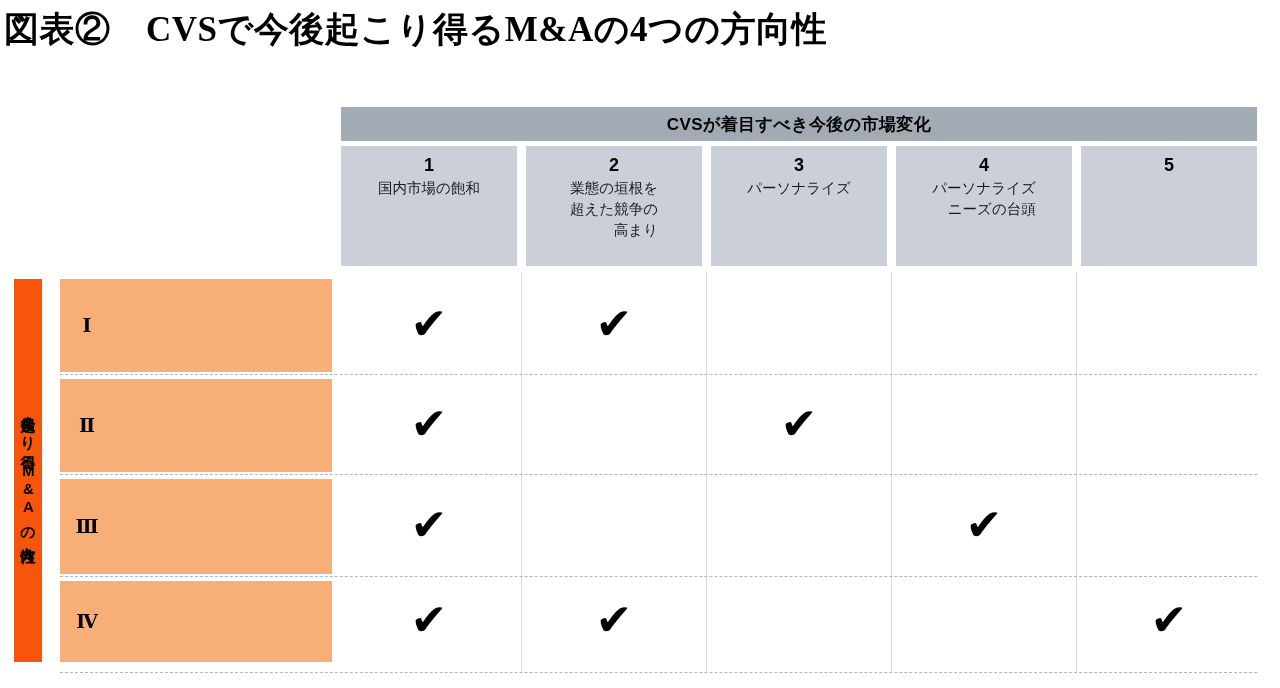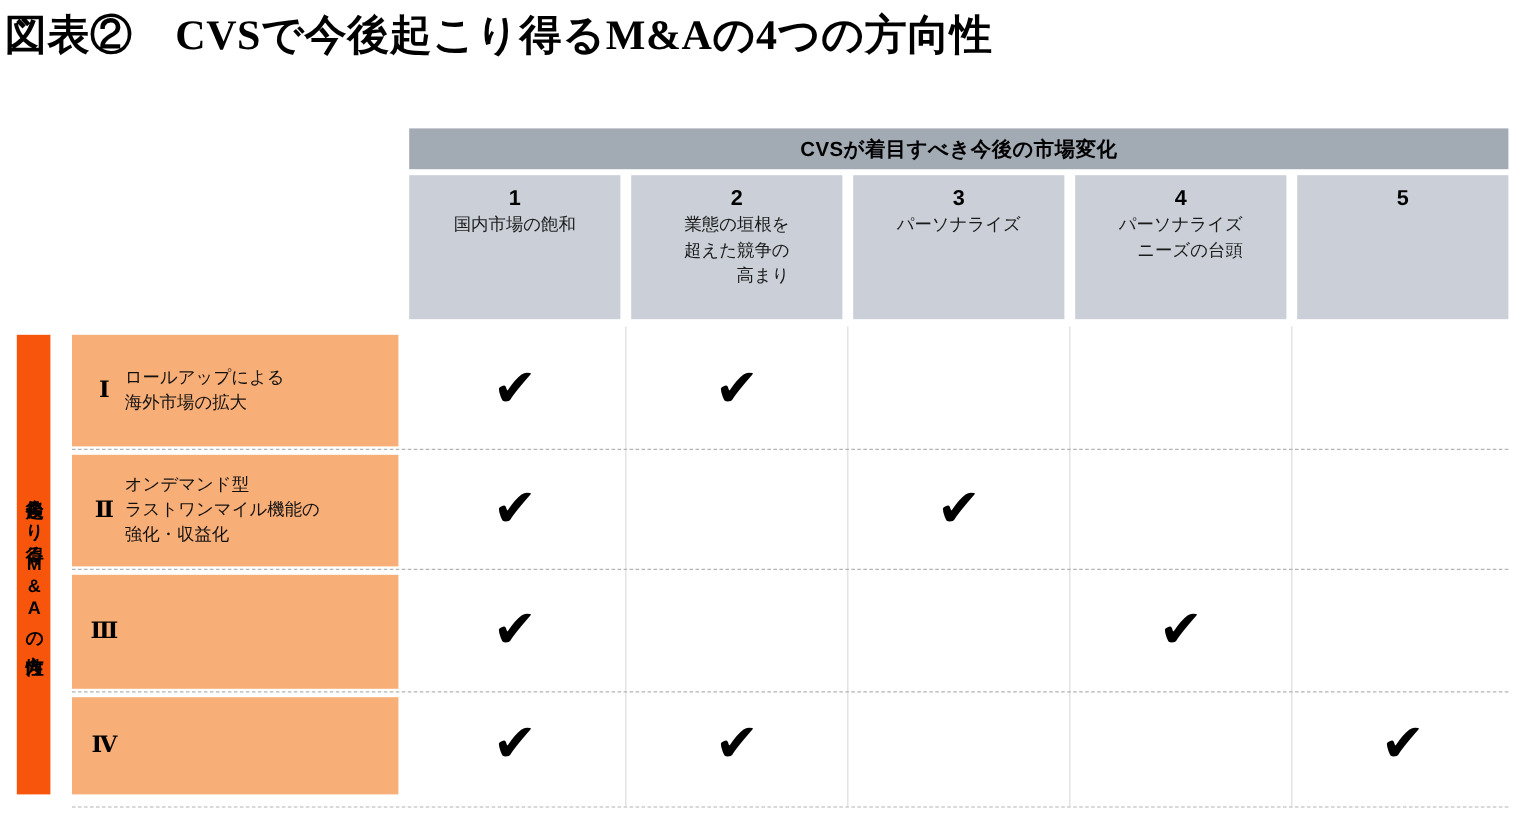--- a/index.html
+++ b/index.html
@@ -198,28 +198,23 @@
       </div>
     </div>
 
   <div id="spine">
     <div id="spine-label">今後起こり得るM&amp;Aの方向性</div>
   </div>
 
   <div id="row-headers">
       <div class="row-head" style="top: 279px; height: 93px;">
         <div class="row-num">Ⅰ</div>
-        <div class="row-label">ロールアップによる
-海外市場の拡大</div>
       </div>
       <div class="row-head" style="top: 379px; height: 93px;">
         <div class="row-num">Ⅱ</div>
-        <div class="row-label">オンデマンド型
-ラストワンマイル機能の
-強化・収益化</div>
       </div>
       <div class="row-head" style="top: 479px; height: 95px;">
         <div class="row-num">Ⅲ</div>
       </div>
       <div class="row-head" style="top: 581px; height: 81px;">
         <div class="row-num">Ⅳ</div>
       </div>
     </div>
 
   <div id="grid-lines">

